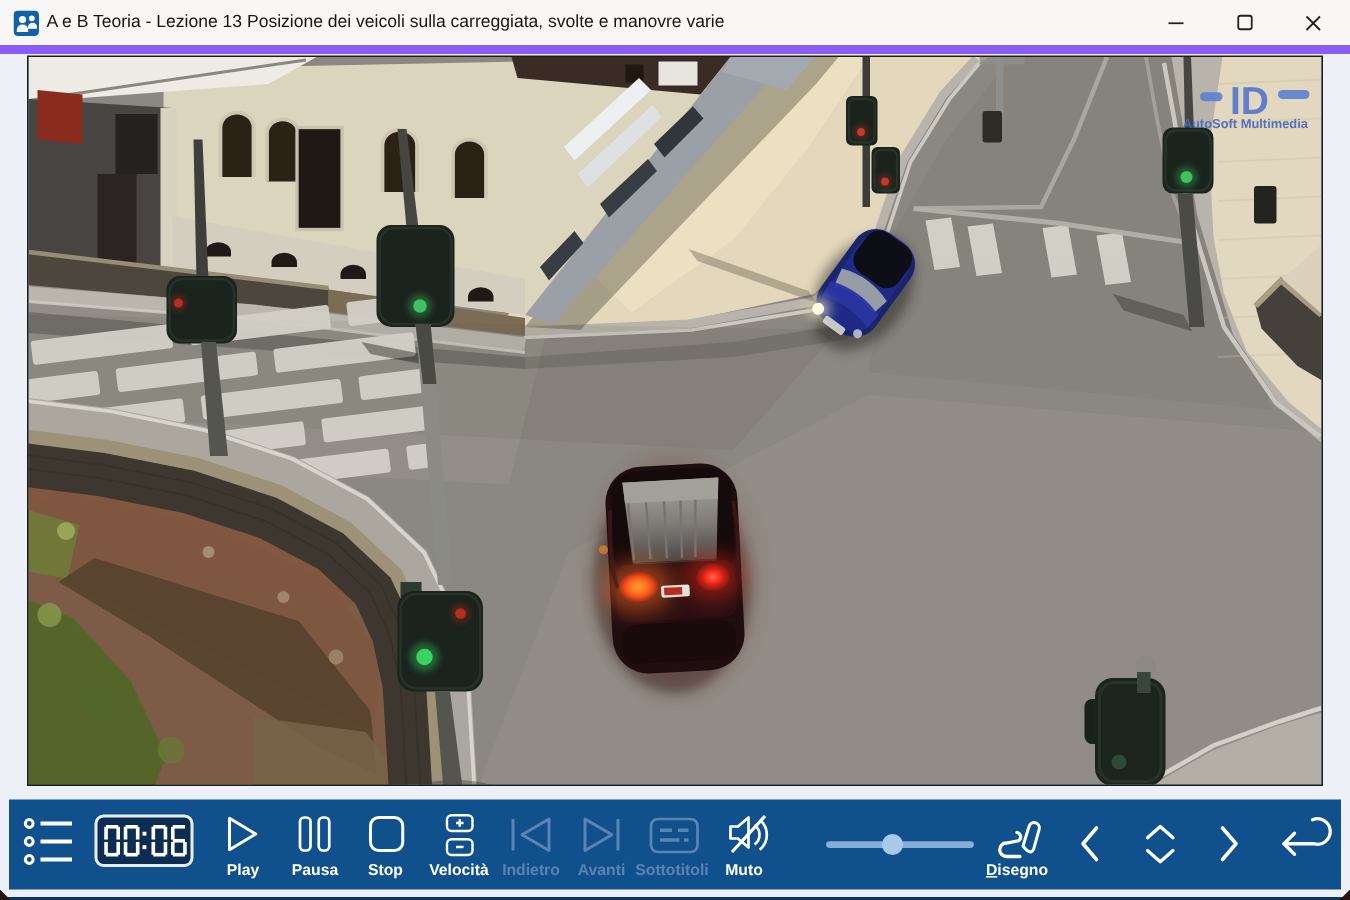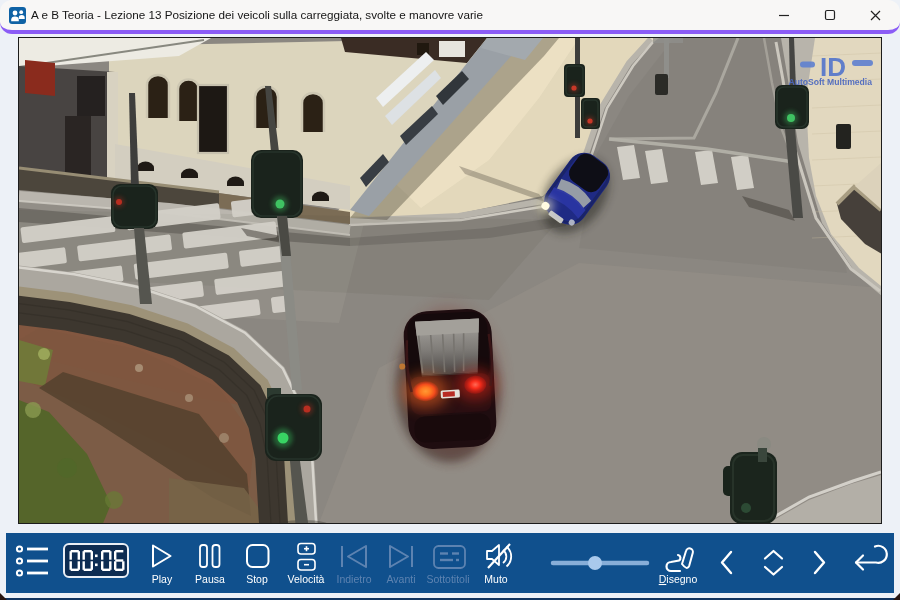--- a/index.html
+++ b/index.html
@@ -1,20 +1,20 @@
 <!DOCTYPE html>
 <html><head><meta charset="utf-8">
 <style>
 html,body{margin:0;padding:0;width:900px;height:600px;overflow:hidden;background:#edf1f7;font-family:"Liberation Sans",sans-serif;}
-#titlebar{position:absolute;left:0;top:0;width:900px;height:30px;background:#f8f7f6;border-bottom:4px solid #8b5cf6;border-radius:12px;}
+#titlebar{position:absolute;left:0;top:0;width:900px;height:30px;background:#f8f7f6;border-bottom:6px solid #8b5cf6;}
 #title{position:absolute;left:31px;top:8px;font-size:11.7px;color:#151515;white-space:nowrap;}
 #appicon{position:absolute;left:9px;top:7px;}
 #wbtns{position:absolute;right:0;top:0;width:200px;height:30px;}
 #scene{position:absolute;left:19px;top:38px;width:862px;height:485px;background:#0ea5e9;outline:1px solid #1c1c1c;}
-#toolbar{position:absolute;left:6px;top:533px;width:888px;height:60px;background:#10508d;}
+#toolbar{position:absolute;left:6px;top:533px;width:888px;height:60px;background:#10508d;font-weight:bold;}
 #botline{position:absolute;left:2px;top:598px;width:896px;height:2px;background:#10335f;}
 .corner{position:absolute;width:7px;height:7px;background:#27140f;}
 </style></head>
 <body>
 <div id="titlebar">
 <svg id="appicon" width="17" height="17" viewBox="0 0 17 17">
       <rect x="0" y="0" width="17" height="17" rx="3" fill="#0f62a5"></rect>
       <circle cx="6" cy="6" r="2.4" fill="#fff"></circle>
       <path d="M2.2,12.8 a3.8,3.4 0 0 1 7.6,0 v1.5 h-7.6 z" fill="#fff"></path>
       <circle cx="12.2" cy="5.2" r="1.9" fill="#fff"></circle>

